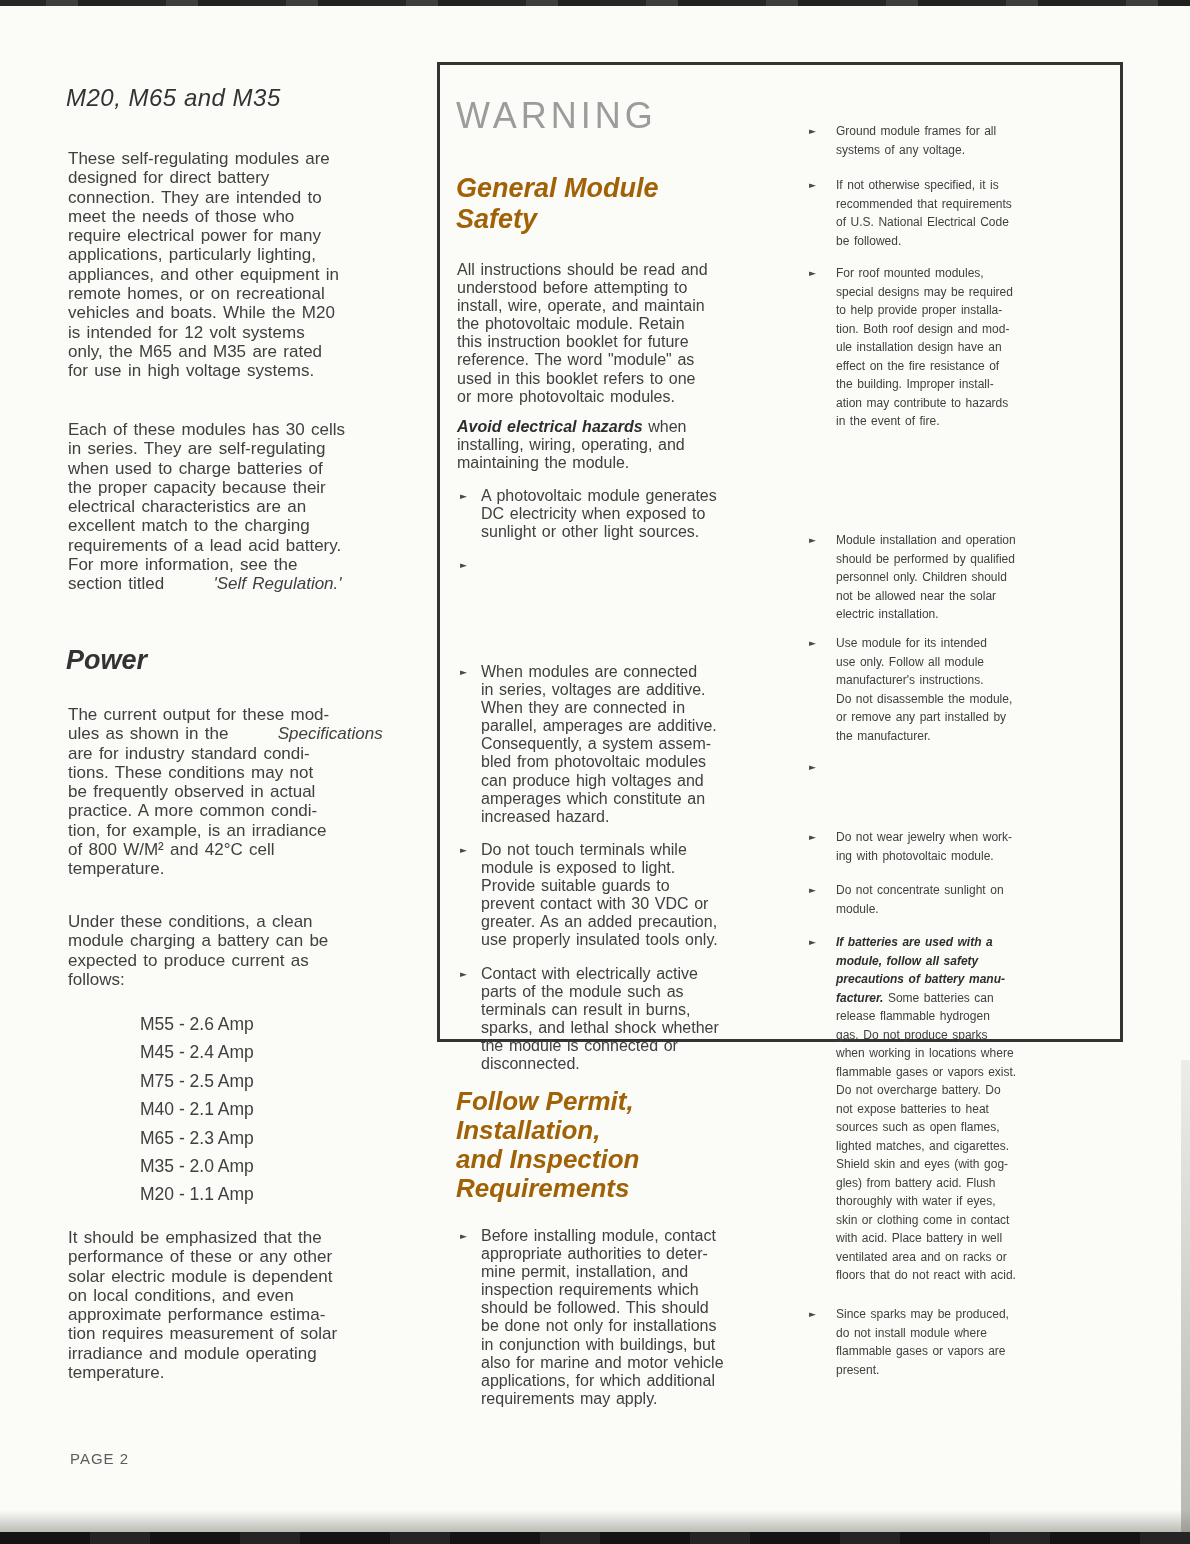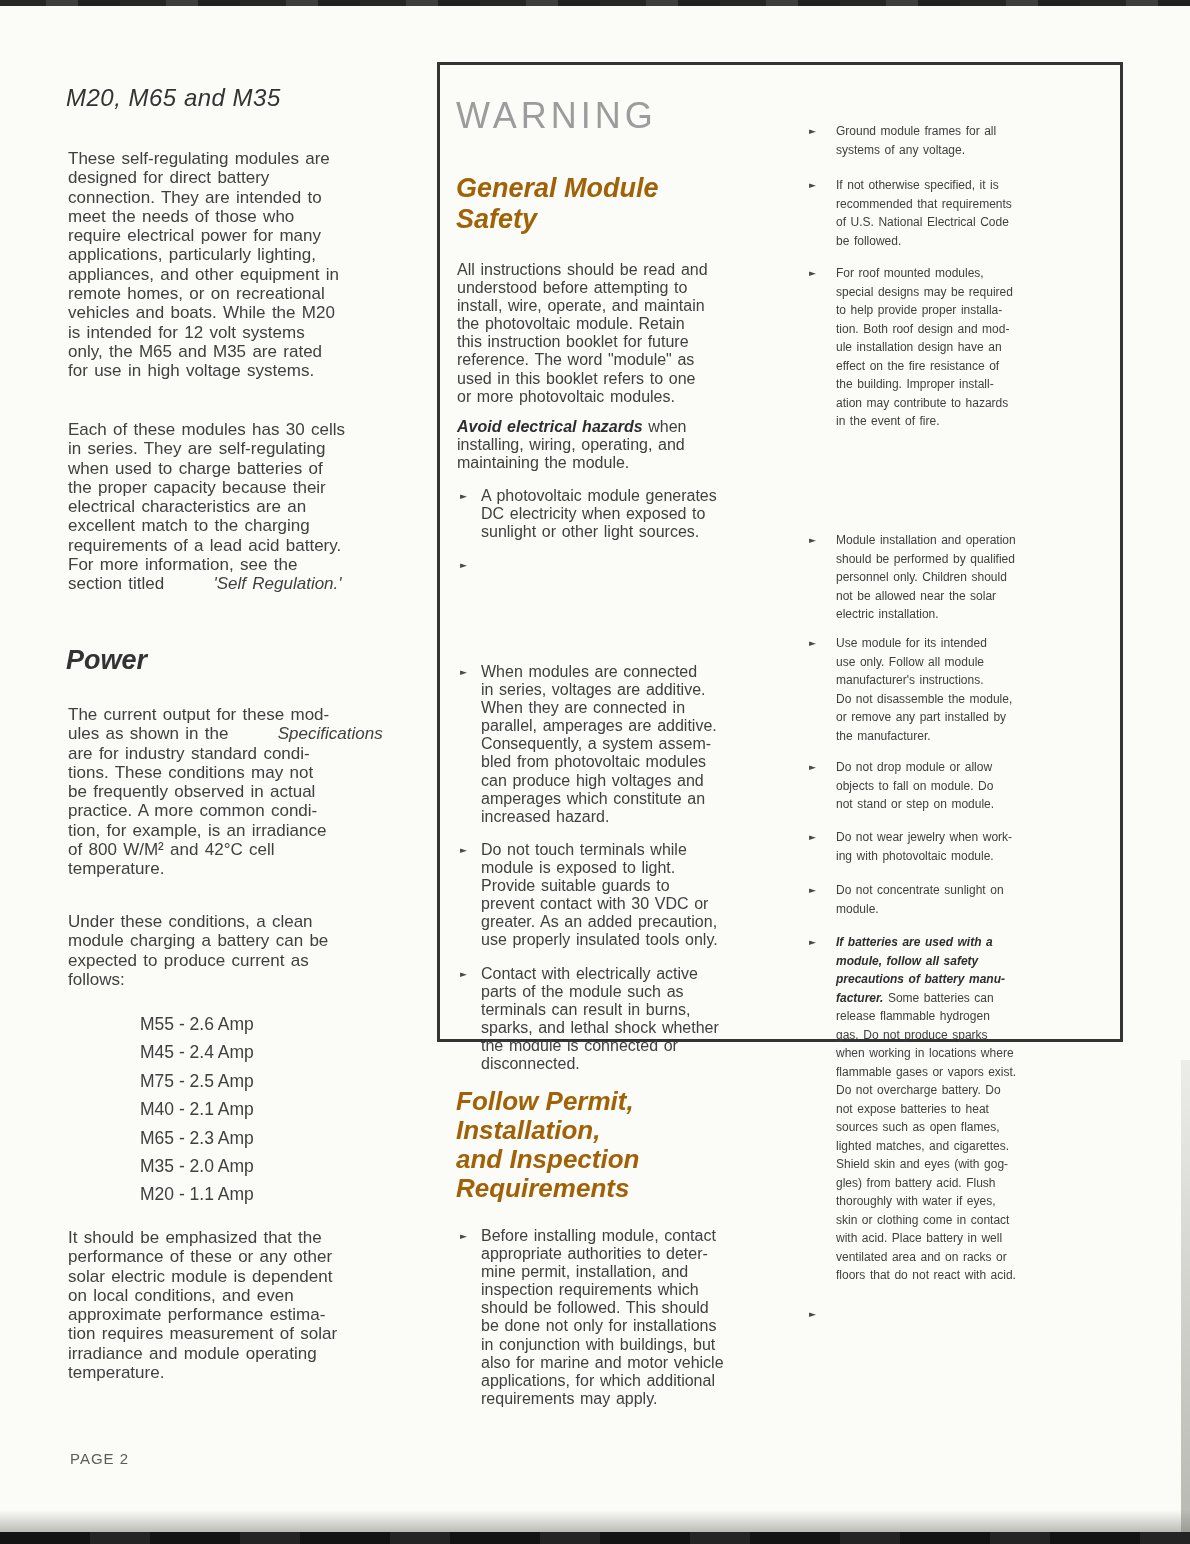--- a/index.html
+++ b/index.html
@@ -241,23 +241,20 @@
       <span class="marker">►</span>
       <span class="btxt">Use module for its intended
 use only.  Follow all module
 manufacturer's instructions.
 Do not disassemble the module,
 or remove any part installed by
 the manufacturer.</span>
     </div>
     <div class="bullet r-b" style="top:693px">
       <span class="marker">►</span>
-      <span class="btxt">Do not drop module or allow
-objects to fall on module.  Do
-not stand or step on module.</span>
     </div>
     <div class="bullet r-b" style="top:763px">
       <span class="marker">►</span>
       <span class="btxt">Do not wear jewelry when work-
 ing with photovoltaic module.</span>
     </div>
     <div class="bullet r-b" style="top:816px">
       <span class="marker">►</span>
       <span class="btxt">Do not concentrate sunlight on
 module.</span>
@@ -279,16 +276,20 @@
 Shield skin and eyes (with gog-
 gles) from battery acid.  Flush
 thoroughly with water if eyes,
 skin or clothing come in contact
 with acid.  Place battery in well
 ventilated area and on racks or
 floors that do not react with acid.</span></span>
     </div>
     <div class="bullet r-b" style="top:1240px">
       <span class="marker">►</span>
+      <span class="btxt">Since sparks may be produced,
+do not install module where
+flammable gases or vapors are
+present.</span>
     </div>
 
   </div>
 </div>
 
 </body></html>

